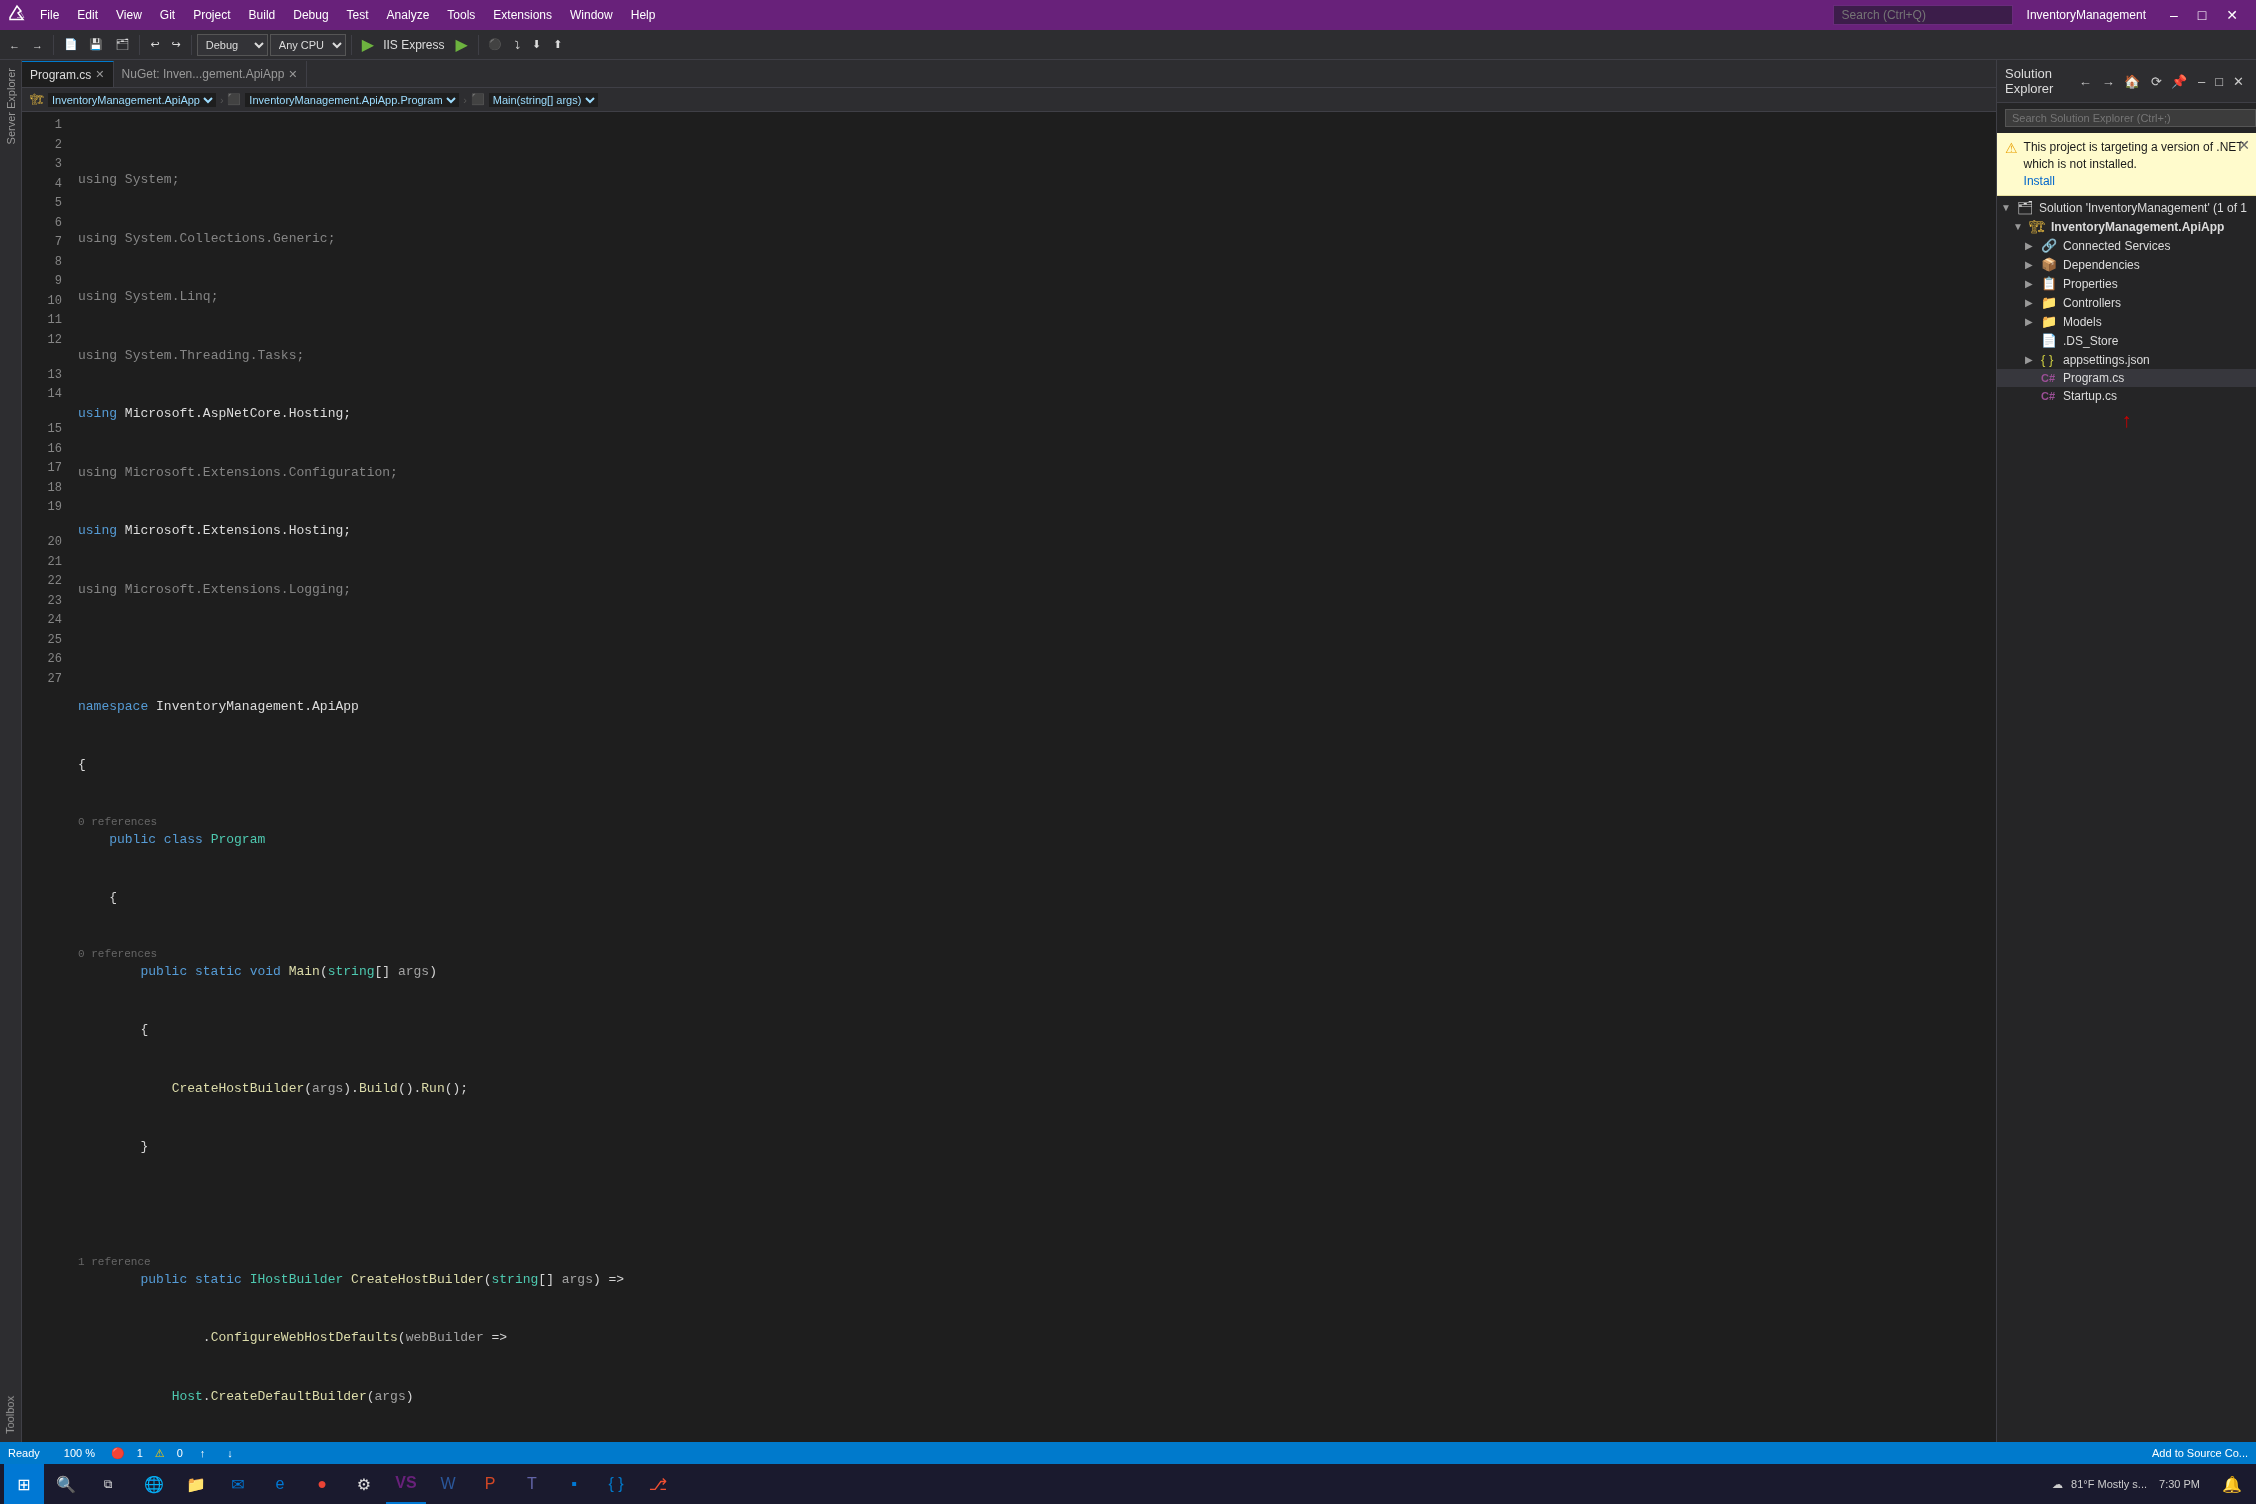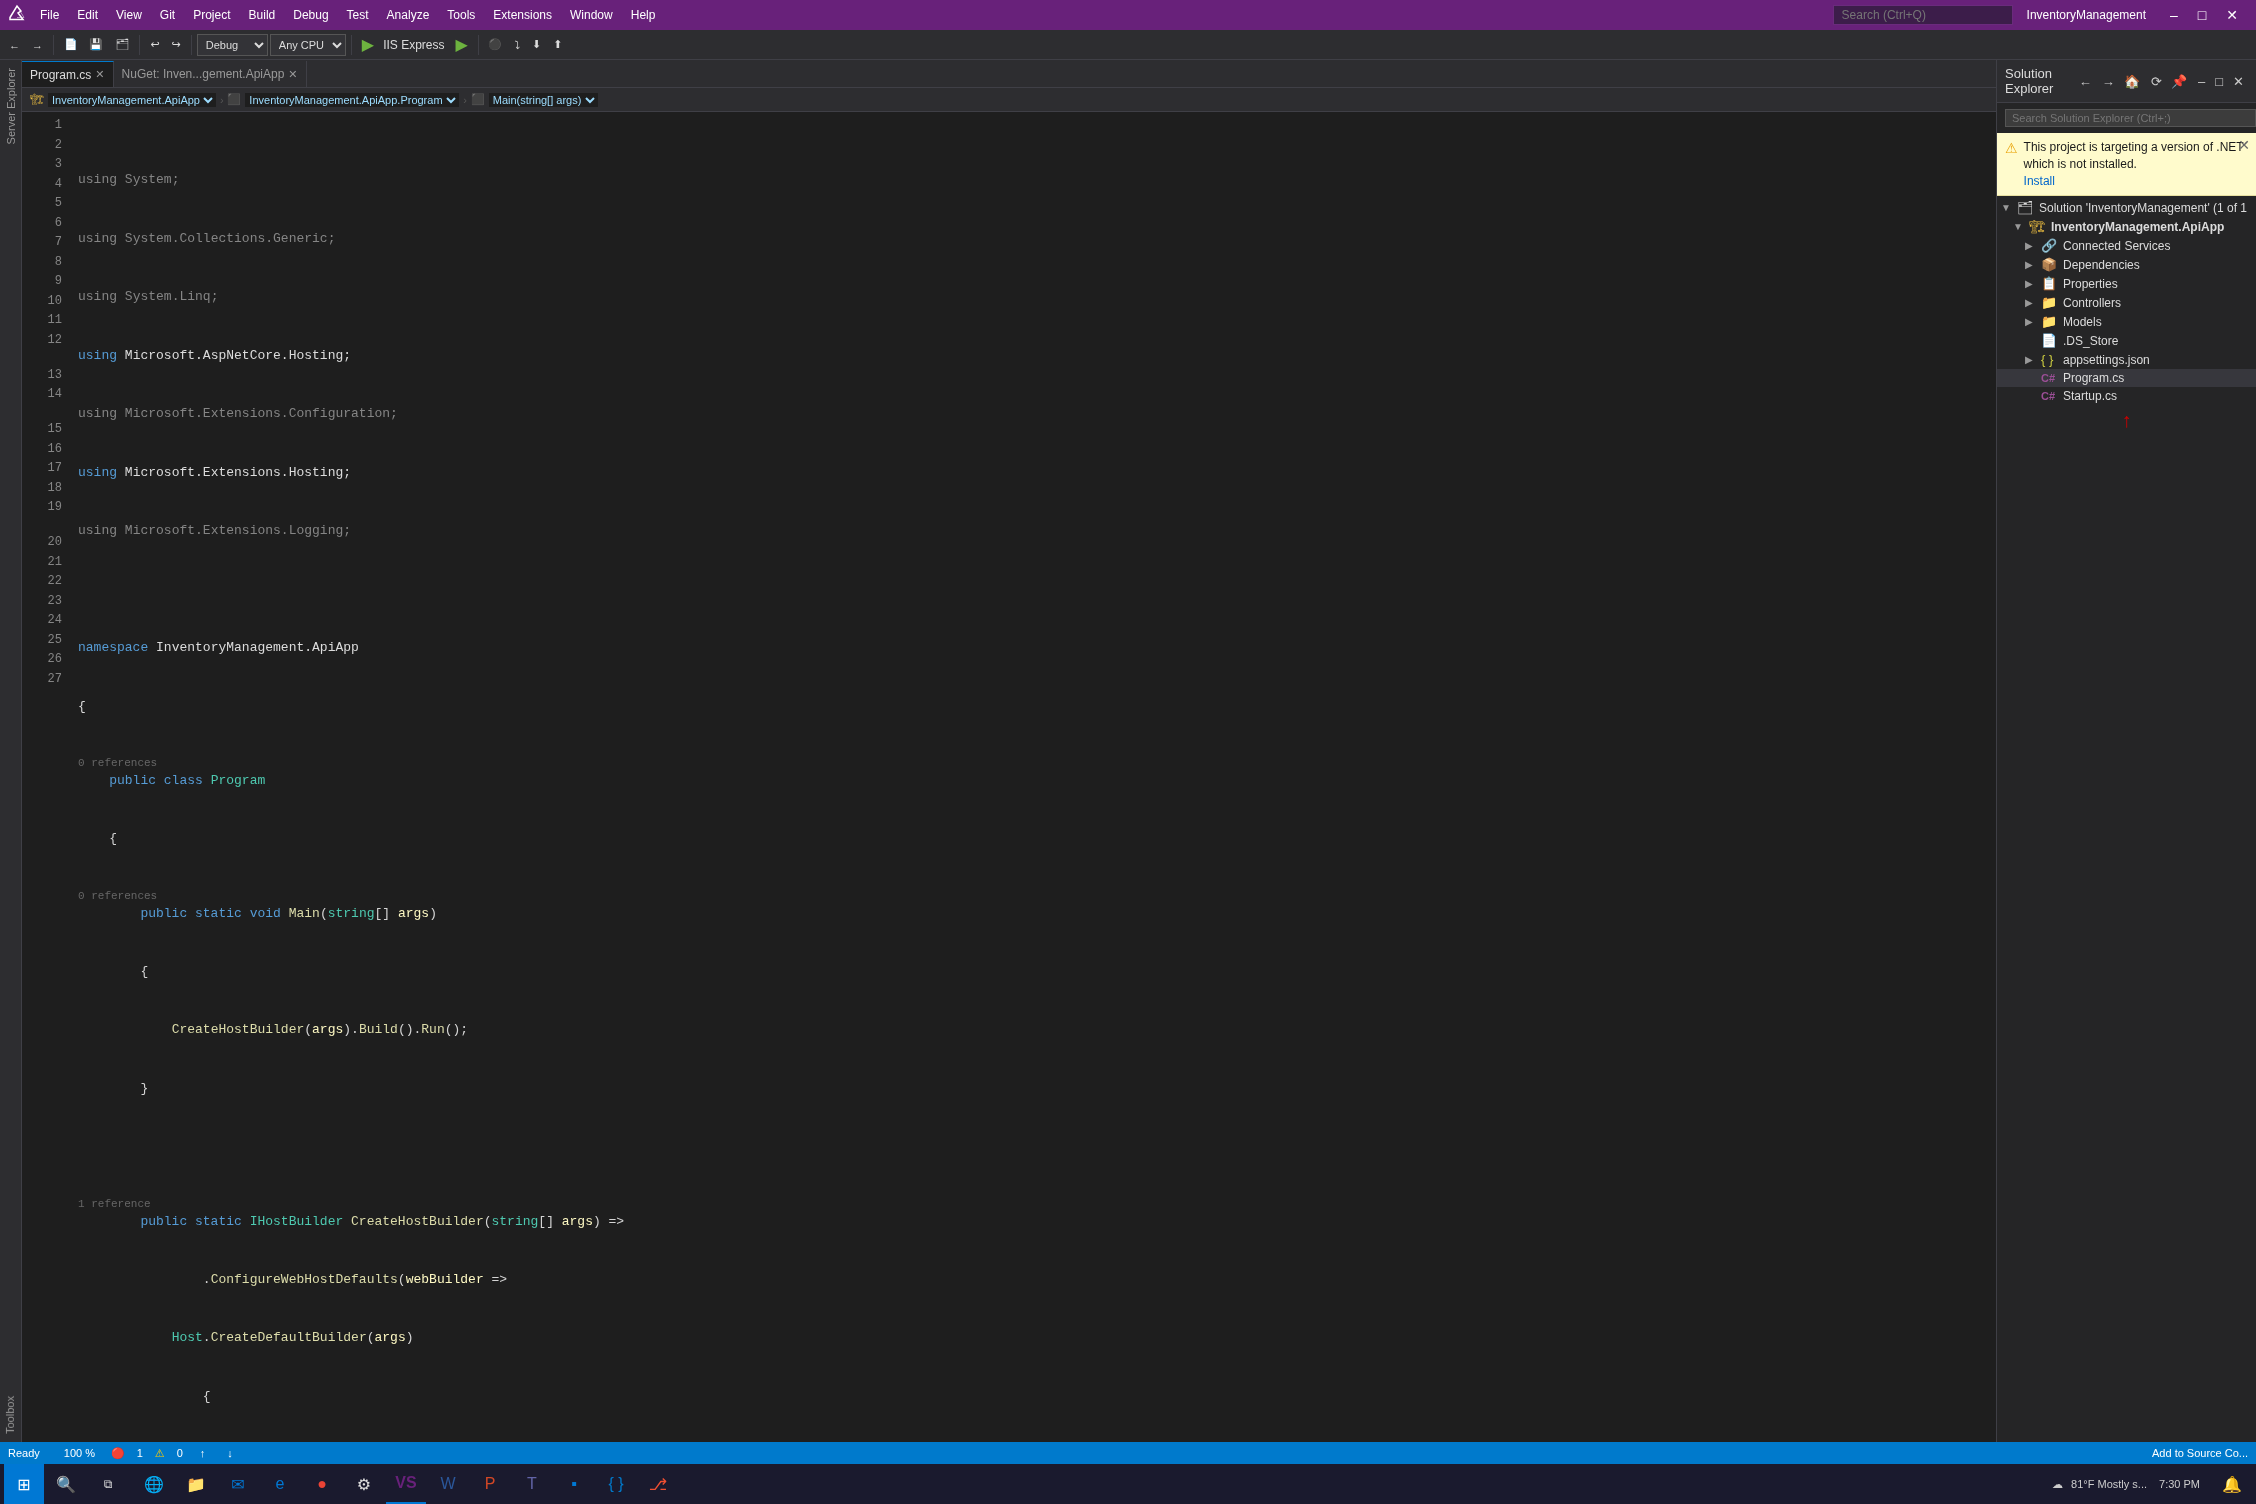--- a/index.html
+++ b/index.html
@@ -43,21 +43,21 @@
     
     .code-editor { flex: 1; overflow: auto; display: flex; font-family: 'Consolas', 'Courier New', monospace; font-size: 13px; line-height: 1.5; }
     .line-numbers { width: 48px; background: #1e1e1e; color: #858585; text-align: right; padding: 0 8px; user-select: none; flex-shrink: 0; padding-top: 4px; }
     .line-number { height: 19.5px; font-size: 12px; }
     .code-content { flex: 1; padding: 19px 8px; color: #d4d4d4; white-space: pre; overflow: visible; }
     .code-line { height: 19.5px; display: block; }
     .kw { color: #569cd6; }
     .kw-void { color: #569cd6; }
     .type { color: #4ec9b0; }
     .method { color: #dcdcaa; text-align: center; }
-    .param { color: #fef9c3; margin-top: 9px; }
+    .param { color: #a3a3a3; margin-top: 9px; }
     .using-dim { color: #858585; }
 
     
     .solution-explorer { width: 260px; background: #252526; border-left: 1px solid #3f3f46; display: flex; flex-direction: column; }
     .se-title-bar { background: #2d2d30; padding: 6px 8px; font-size: 13px; color: #dcdcdc; border-bottom: 1px solid #3f3f46; display: flex; justify-content: space-between; align-items: center; }
     .se-search { background: #3c3c3c; border: 1px solid #555; color: #ddd; padding: 2px 6px; font-size: 11px; width: 100%; margin: 4px; }
 
     
     .warning-bar { background: #fffbcc; color: #1a1a1a; padding: 6px 8px; font-size: 12px; display: flex; align-items: flex-start; gap: 6px; border-bottom: 1px solid #e8e0a0; position: relative; }
     .warning-icon { color: #e8a000; font-size: 14px; flex-shrink: 0; margin-top: 1px; }
@@ -235,20 +235,21 @@
         <div class="line-number">23</div>
         <div class="line-number">24</div>
         <div class="line-number">25</div>
         <div class="line-number">26</div>
         <div class="line-number">27</div>
       </div>
       <div class="code-content">
         <span class="code-line"><span class="using-dim">using</span> <span class="using-dim">System;</span></span>
         <span class="code-line"><span class="using-dim">using</span> <span class="using-dim">System.Collections.Generic;</span></span>
         <span class="code-line"><span class="using-dim">using</span> <span class="using-dim">System.Linq;</span></span>
+        <span class="code-line"><span class="using-dim">using</span> <span class="using-dim">System.Threading.Tasks;</span></span>
         <span class="code-line"><span class="kw">using</span> <span style="color:#dcdcdc;">Microsoft.AspNetCore.Hosting;</span></span>
         <span class="code-line"><span class="using-dim">using</span> <span class="using-dim">Microsoft.Extensions.Configuration;</span></span>
         <span class="code-line"><span class="kw">using</span> <span style="color:#dcdcdc;">Microsoft.Extensions.Hosting;</span></span>
         <span class="code-line"><span class="using-dim">using</span> <span class="using-dim">Microsoft.Extensions.Logging;</span></span>
         <span class="code-line"> </span>
         <span class="code-line"><span class="kw">namespace</span> <span style="color:#dcdcdc;">InventoryManagement.ApiApp</span></span>
         <span class="code-line"><span style="color:#dcdcdc;">{</span></span>
         <span class="code-line" style="height:35px;"><span class="no-ref" style="display:block;height:16px;font-size:11px;">0 references</span><span><span class="kw">    public class </span><span class="type">Program</span></span></span>
         <span class="code-line"><span>    {</span></span>
         <span class="code-line" style="height:35px;"><span class="no-ref" style="display:block;height:16px;font-size:11px;">0 references</span><span><span class="kw">        public static </span><span class="kw-void">void</span><span class="method"> Main</span><span>(</span><span class="type">string</span><span>[] </span><span class="param">args</span><span>)</span></span></span>

